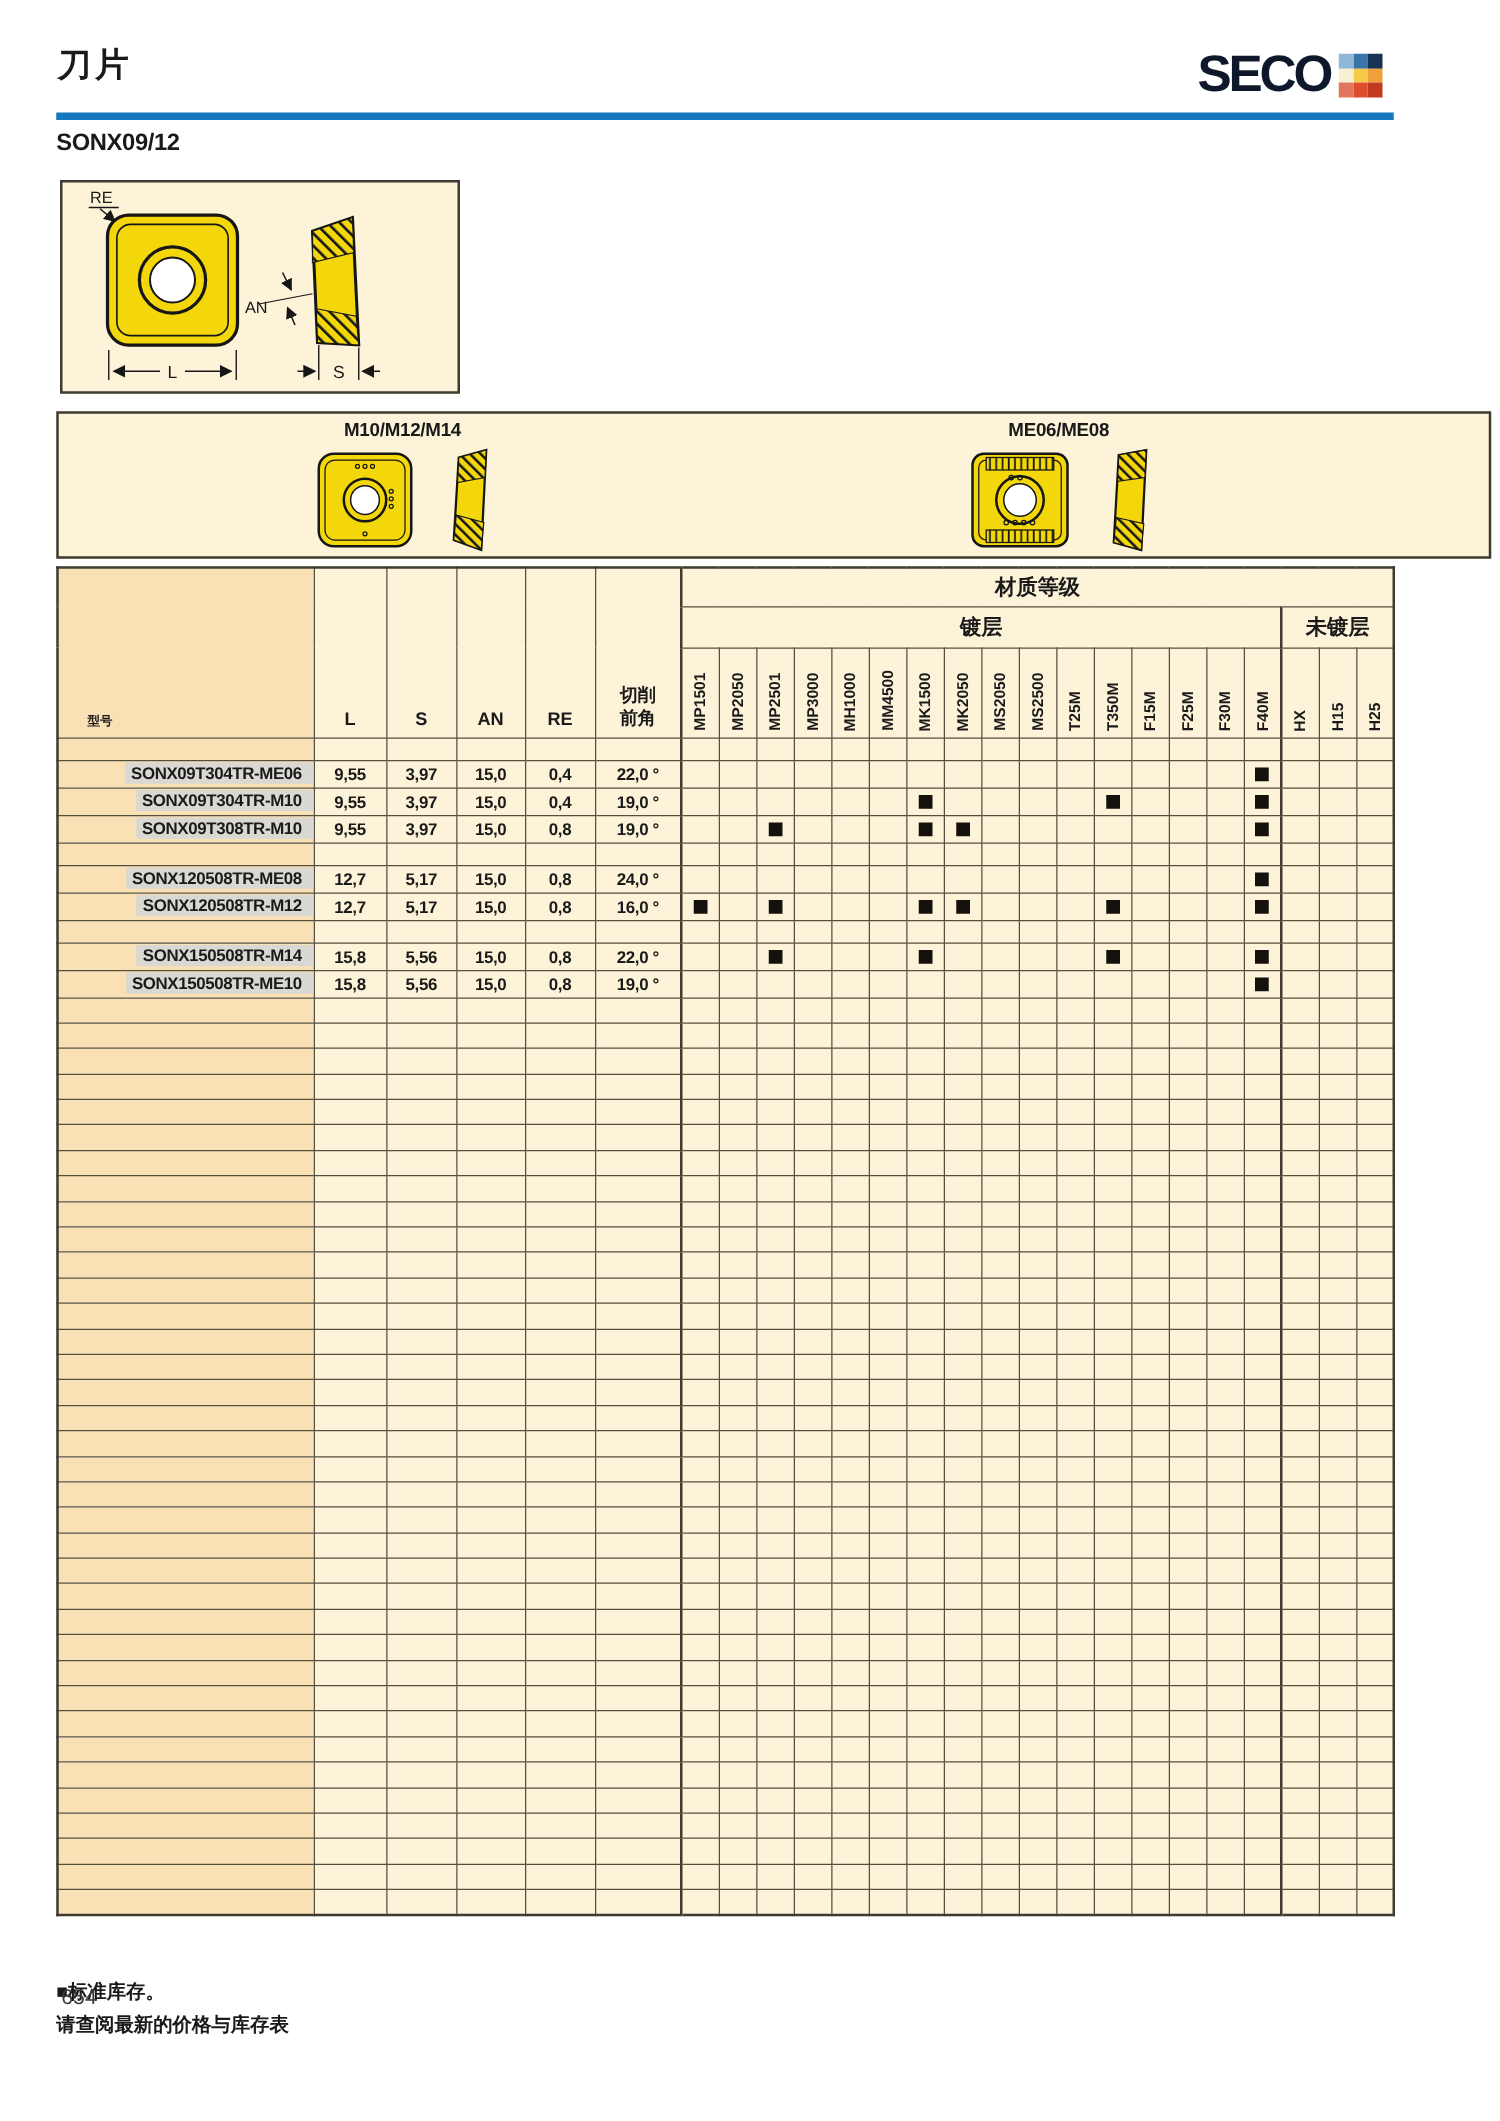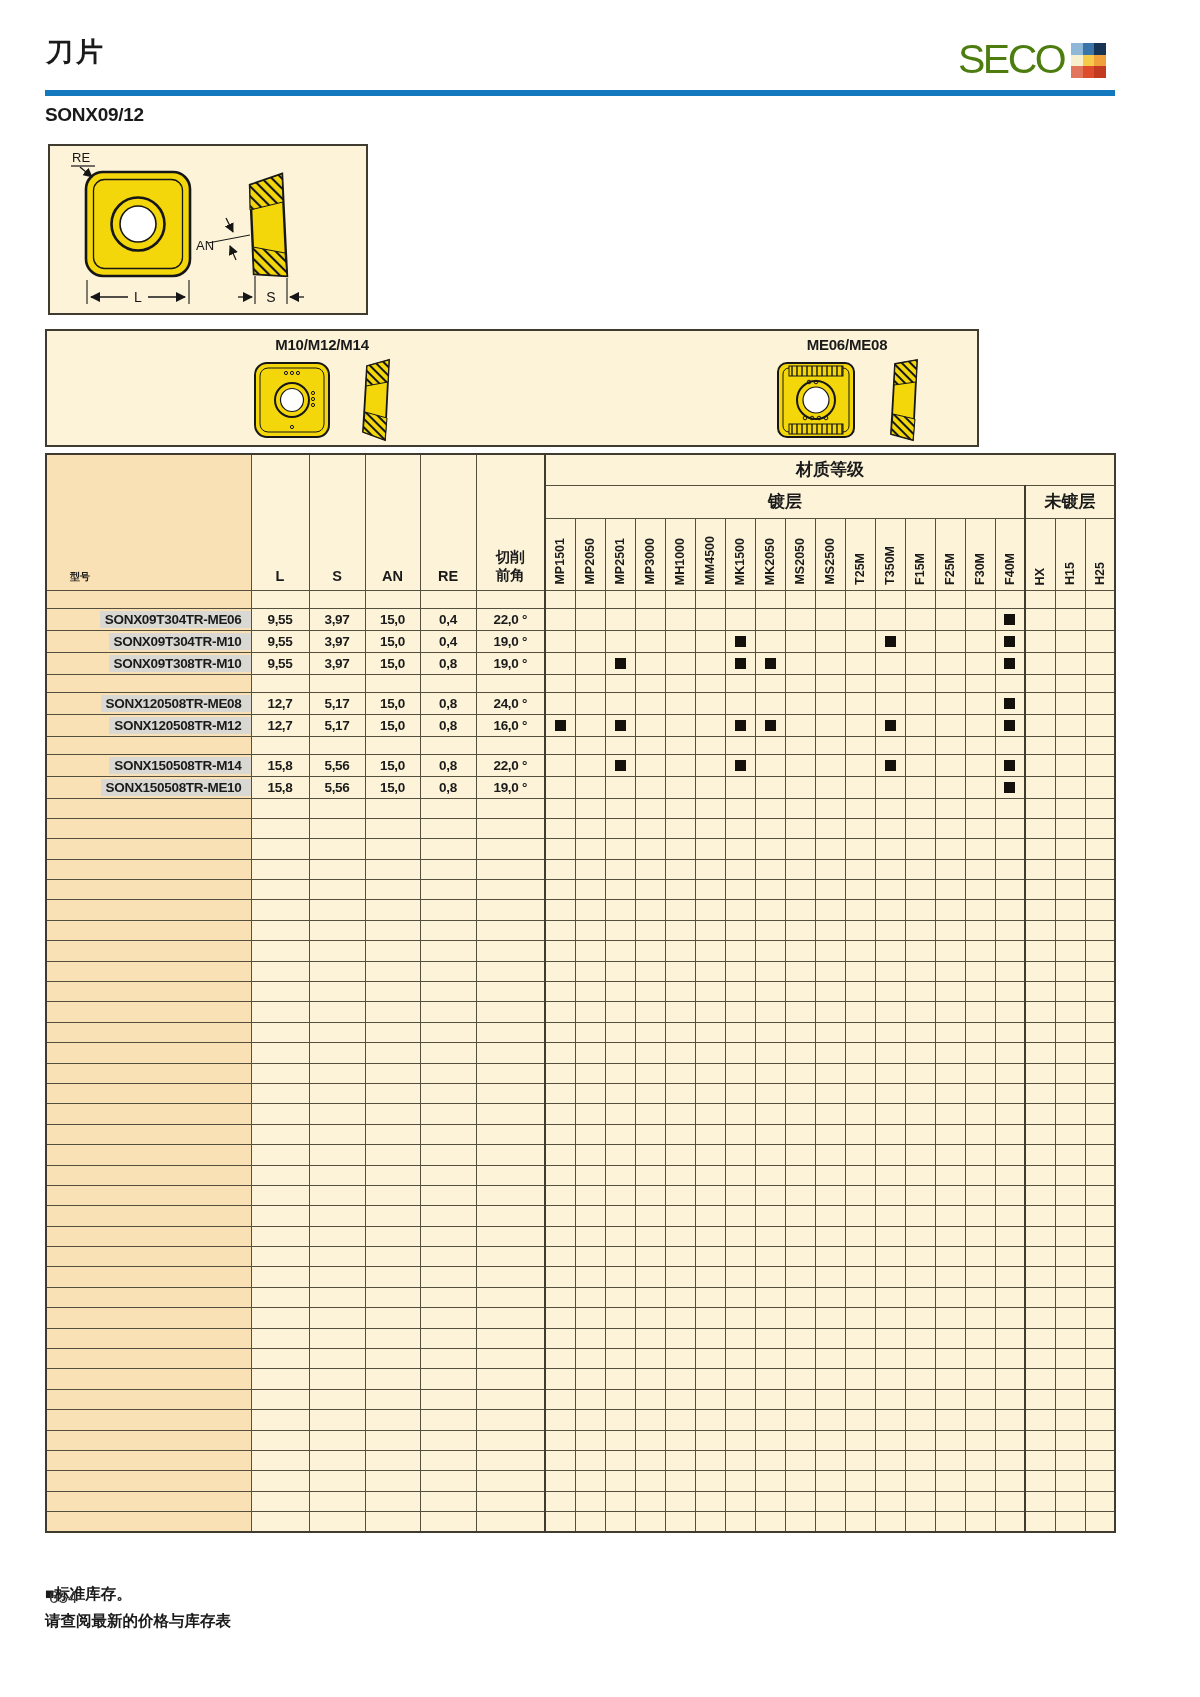--- a/index.html
+++ b/index.html
@@ -3,33 +3,33 @@
 <meta charset="utf-8">
 <style>
   * { margin:0; padding:0; box-sizing:border-box; }
   html,body { background:#ffffff; }
   body { font-family:"Liberation Sans", sans-serif; color:#1a1a1a; }
   .page { position:relative; width:1200px; height:1697px; background:#ffffff; overflow:hidden; }
 
   
   .page-title { position:absolute; left:46px; top:34px; font-size:27px; font-weight:700; letter-spacing:3px; }
   .logo { position:absolute; left:958px; top:42px; display:flex; align-items:flex-start; gap:7px; }
-  .logo-text { color:#4d7c0f; font-size:41px; font-weight:400; letter-spacing:-2.5px; line-height:34px; }
+  .logo-text { color:#0f172a; font-size:41px; font-weight:700; letter-spacing:-2.5px; line-height:34px; }
   .logo-mark { display:grid; grid-template-columns:repeat(3,11.5px); grid-auto-rows:11.5px; margin-top:1px; }
   .logo-mark span { display:block; width:11.5px; height:11.5px; }
   .blue-rule { position:absolute; left:45px; top:90px; width:1070px; height:6px; background:#1478BE; }
   .section-title { position:absolute; left:45px; top:104px; font-size:19px; font-weight:700; letter-spacing:-0.3px; }
 
   
   .diagram-box { position:absolute; left:48px; top:144px; width:320px; height:171px;
                  background:#FCF3D8; border:2px solid #3F3B31; }
   svg text { font-family:"Liberation Sans", sans-serif; fill:#161616; }
 
   
-  .banner { position:absolute; left:45px; top:329px; width:934px; height:118px;
+  .banner { position:absolute; left:45px; top:329px; width:1148px; height:118px;
             background:#FCF3D8; border:2px solid #3F3B31;padding-left:12px; }
   .banner-group { position:absolute; top:5px; width:340px; text-align:center; }
   .banner-group.bg-left  { left:105px; }
   .banner-group.bg-right { left:630px;text-align:center; }
   .banner-label { font-size:15px; font-weight:700; margin-bottom:5px; letter-spacing:-0.2px; }
   .banner-imgs { display:flex; justify-content:center; align-items:center; gap:30px; }
 
   
   #main-table { position:absolute; left:45px; top:453px; border-collapse:collapse; table-layout:fixed;
                 background:#FCF3D8; border:2px solid #3F3B31; }

